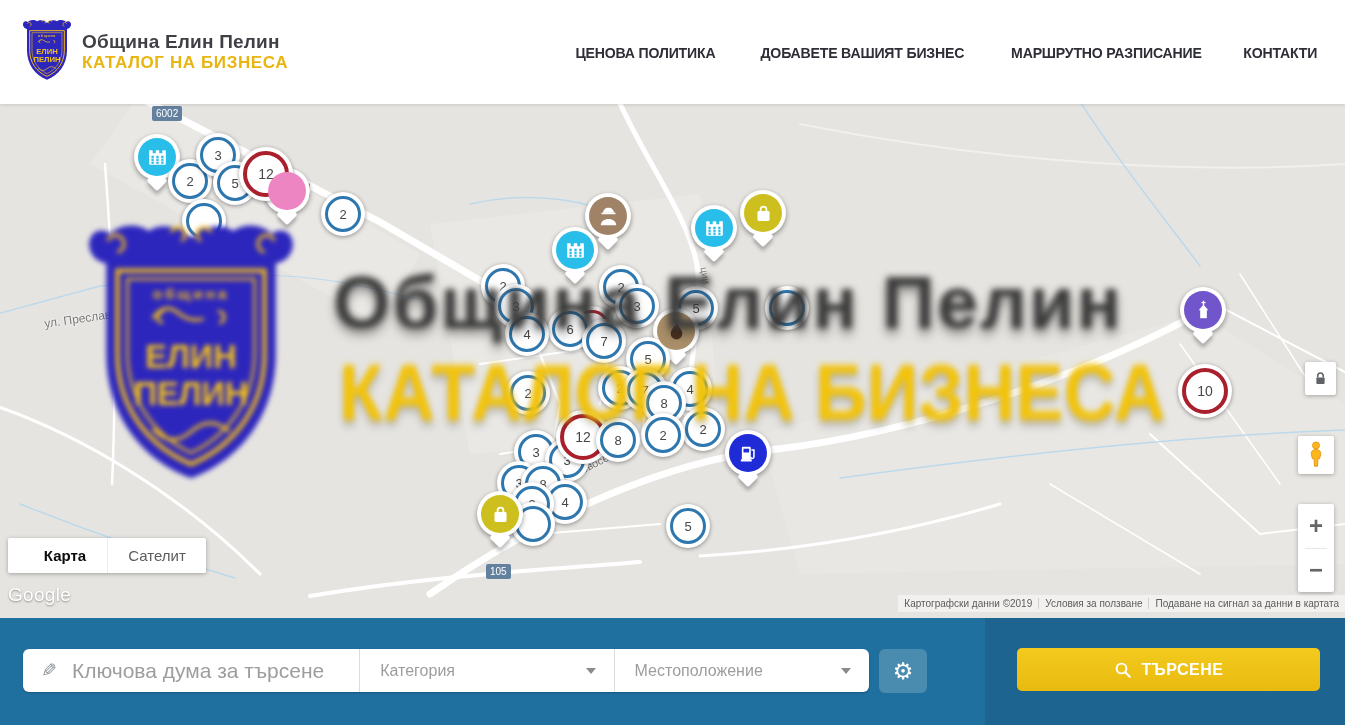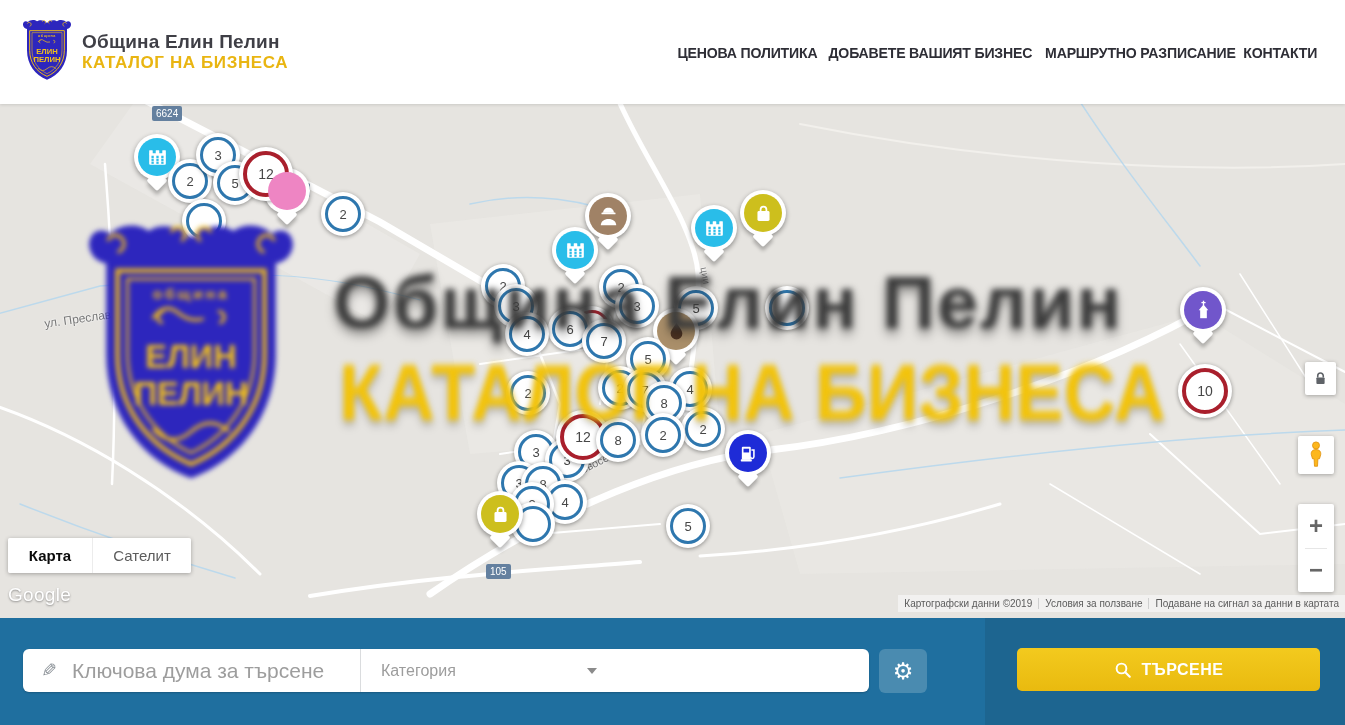--- a/index.html
+++ b/index.html
@@ -4,21 +4,21 @@
 <style>
   html,body{margin:0;padding:0;}
   body{width:1345px;height:725px;overflow:hidden;position:relative;font-family:"Liberation Sans",sans-serif;background:#fff;}
   
   .header{position:absolute;left:0;top:0;width:1345px;height:104px;background:#fff;box-shadow:0 1px 3px rgba(0,0,0,.12);z-index:30;display:flex;align-items:center;}
   .brand{display:flex;align-items:center;margin-left:22px;}
   .brand-logo{width:50px;height:70px;}
   .brand-text{margin-left:10px;display:flex;flex-direction:column;line-height:1.15;}
   .brand-title{font-size:19px;font-weight:bold;color:#3f3f46;letter-spacing:.2px;}
   .brand-sub{font-size:17px;font-weight:bold;color:#e9b511;letter-spacing:.6px;}
-  .nav{position:absolute;right:25px;top:0;height:104px;display:flex;align-items:center;}
+  .nav{position:absolute;right:25px;top:0;height:104px;display:flex;align-items:center;gap:34px;}
   .nav a{font-size:15px;font-weight:bold;color:#2e2e36;text-decoration:none;letter-spacing:-.2px;transform:scaleX(.94);transform-origin:center;white-space:nowrap;cursor:pointer;}
   
   .map{position:absolute;left:0;top:104px;width:1345px;height:514px;background:#e6e4e0;overflow:hidden;cursor:grab;}
   .map svg.bg{position:absolute;left:0;top:0;z-index:0;}
   .map-label{position:absolute;color:#767676;white-space:nowrap;z-index:2;text-shadow:0 0 2px #fff,0 0 2px #fff;}
   .road-badge{position:absolute;background:#64809f;color:#fff;font-size:10px;line-height:15px;padding:0 4px;border-radius:2px;z-index:2;min-width:6px;min-height:14px;text-align:center;}
   
   #map-markers{position:absolute;inset:0;z-index:5;}
   .cluster{position:absolute;width:44px;height:44px;border-radius:50%;background:#fff;box-shadow:0 1px 4px rgba(0,0,0,.4);display:flex;align-items:center;justify-content:center;cursor:pointer;}
   .cluster::before{content:"";position:absolute;inset:4px;border-radius:50%;border:3px solid var(--ring,#2e77ae);}
@@ -30,21 +30,21 @@
   .pin::after{content:"";position:absolute;left:50%;bottom:-8px;width:15px;height:15px;background:#fff;transform:translateX(-50%) rotate(45deg);border-radius:2px;box-shadow:3px 3px 4px rgba(0,0,0,.25);}
   .pin .disc{position:absolute;inset:4px;border-radius:50%;display:flex;align-items:center;justify-content:center;z-index:1;}
   
   .wm{position:absolute;inset:0;z-index:10;pointer-events:none;}
   .wm-shield{position:absolute;left:85px;top:112px;width:212px;height:290px;filter:blur(2.5px);}
   .wm-line1{position:absolute;left:333px;top:156px;font-size:74px;font-weight:bold;color:#3c3c3c;letter-spacing:2px;white-space:nowrap;filter:blur(3px);text-shadow:0 6px 9px rgba(0,0,0,.4);}
   .wm-line2{position:absolute;left:339px;top:243px;font-size:80px;font-weight:bold;color:#f2c30b;letter-spacing:0px;white-space:nowrap;transform:scaleX(.9);transform-origin:left;filter:blur(3px);text-shadow:0 5px 7px rgba(0,0,0,.25);}
   
   .maptype{position:absolute;left:8px;top:434px;height:35px;display:flex;z-index:20;box-shadow:0 1px 4px rgba(0,0,0,.3);border-radius:2px;overflow:hidden;}
   .maptype .mt{background:#fff;font-size:15px;display:flex;align-items:center;justify-content:center;cursor:pointer;}
-  .mt-map{width:84px;font-weight:bold;color:#0b0b0b;}
+  .mt-map{width:84px;font-weight:bold;color:#0b0b0b;padding-left:15px;}
   .mt-sat{width:98px;color:#5c5c5c;border-left:1px solid #ececec;}
   .google-logo{position:absolute;left:8px;top:480px;z-index:20;color:#fff;font-size:19px;letter-spacing:.3px;text-shadow:0 1px 2px rgba(70,70,70,.55);}
   .attribution{position:absolute;right:0;top:491px;height:17px;z-index:20;display:flex;align-items:center;background:rgba(245,245,245,.75);font-size:10px;color:#5b5b5b;}
   .attribution span{padding:0 6px;cursor:pointer;}
   .attribution span + span{border-left:1px solid #cfcfcf;}
   .ctl{position:absolute;background:#fff;border-radius:2px;box-shadow:0 1px 4px rgba(0,0,0,.3);z-index:20;display:flex;align-items:center;justify-content:center;cursor:pointer;}
   .ctl-lock{left:1305px;top:258px;width:31px;height:33px;}
   .ctl-pegman{left:1298px;top:332px;width:36px;height:38px;}
   .zoomctl{position:absolute;left:1298px;top:400px;width:36px;height:88px;background:#fff;border-radius:2px;box-shadow:0 1px 4px rgba(0,0,0,.3);z-index:20;display:flex;flex-direction:column;}
   .zbtn{flex:1;display:flex;align-items:center;justify-content:center;font-size:24px;color:#666;cursor:pointer;font-weight:bold;}
@@ -136,21 +136,21 @@
       <path d="M1075,-10 C1120,60 1165,115 1200,162" stroke-width="1.5"></path>
       <path d="M840,374 C1000,352 1180,332 1345,326" stroke-width="1.5"></path>
       <path d="M20,400 C90,428 160,452 235,474" stroke-width="1.5"></path>
     </g>
   </svg>
 
   <div id="map-labels">
       <div class="map-label" style="left: 44px; top: 208px; font-size: 12px; transform: rotate(-8deg);">ул. Преслав</div>
       <div class="map-label" style="left: 546px; top: 360px; font-size: 11px; transform: rotate(-27deg);">бул. „Новосел</div>
       <div class="map-label" style="left: 697px; top: 166px; font-size: 10px; transform: rotate(80deg);">ции</div>
-      <div class="road-badge" style="left: 152px; top: 2px;">6624</div>
+      <div class="road-badge" style="left: 152px; top: 2px;">6002</div>
       <div class="road-badge" style="left: 296px; top: 79px;"></div>
       <div class="road-badge" style="left: 486px; top: 460px;">105</div>
     </div>
   <div id="map-markers">
       <div class="pin" style="left: 134px; top: 30px;">
         <div class="disc" style="background: rgb(41, 189, 233);">
           <svg viewBox="0 0 24 24" width="25" height="25">
             <rect x="4" y="5" width="3.4" height="4" rx=".5" fill="#fff"></rect>
             <rect x="10.3" y="5" width="3.4" height="4" rx=".5" fill="#fff"></rect>
             <rect x="16.6" y="5" width="3.4" height="4" rx=".5" fill="#fff"></rect>
@@ -415,20 +415,24 @@
   <div class="right-panel"></div>
   <div class="sgroup">
     <div class="sfield sf-key">
       <span class="pencil">✎</span>
       <input type="text" placeholder="Ключова дума за търсене" style="">
     </div>
     <div class="sfield sf-cat">
       <span class="sel-label">Категория</span>
       <span class="caret"></span>
     </div>
+    <div class="sfield sf-loc">
+      <span class="sel-label">Местоположение</span>
+      <span class="caret"></span>
+    </div>
   </div>
   <div class="gearbtn">
     <span>⚙</span>
   </div>
   <button class="searchbtn">
     <svg width="18" height="18" viewBox="0 0 24 24">
       <circle cx="10" cy="10" r="6.5" fill="none" stroke="#fff" stroke-width="2.6"></circle>
       <line x1="15" y1="15" x2="21" y2="21" stroke="#fff" stroke-width="2.8" stroke-linecap="round"></line>
     </svg>
     <span>ТЪРСЕНЕ</span>

